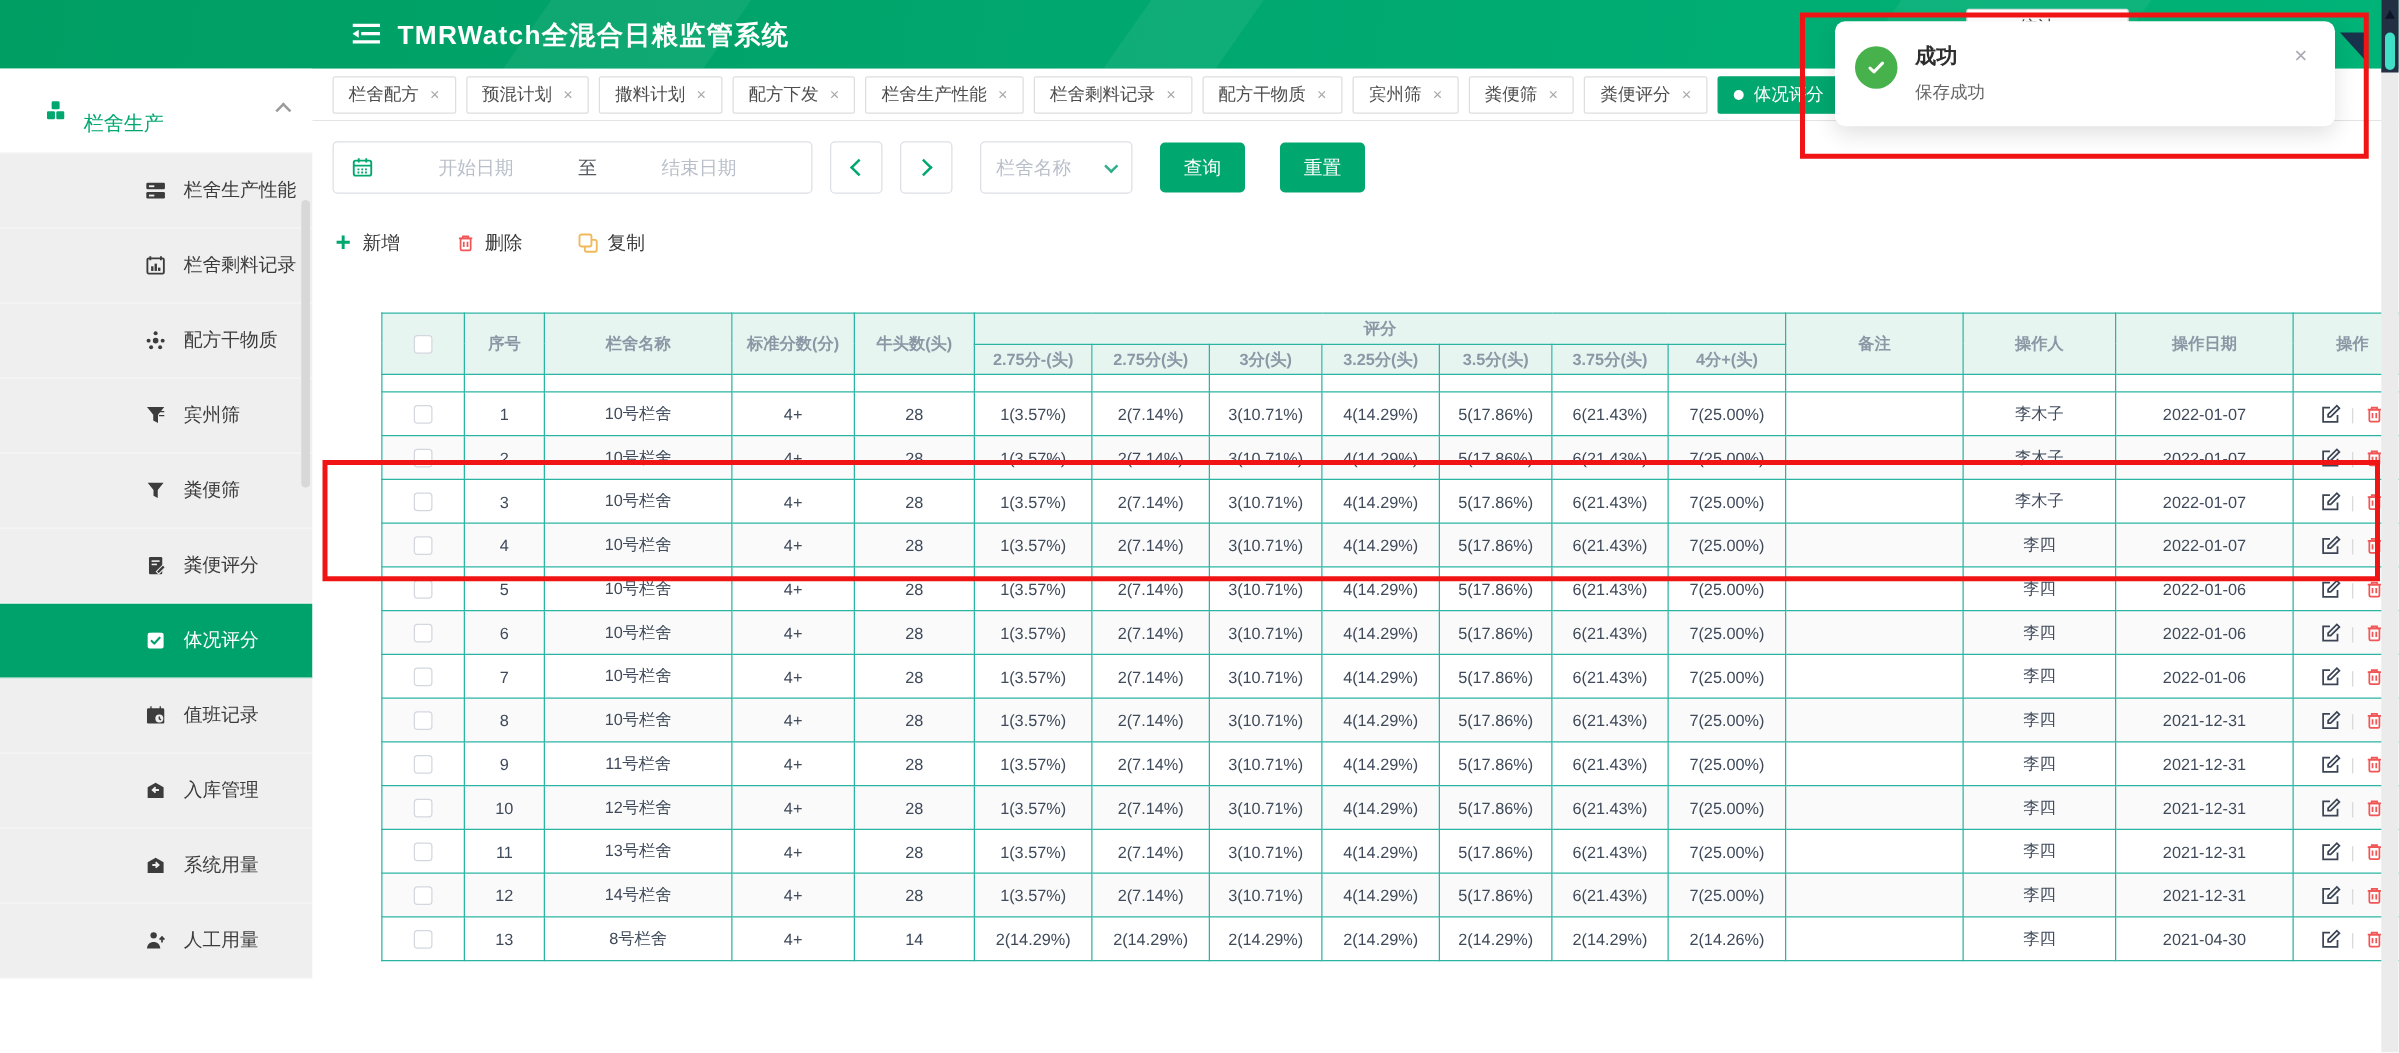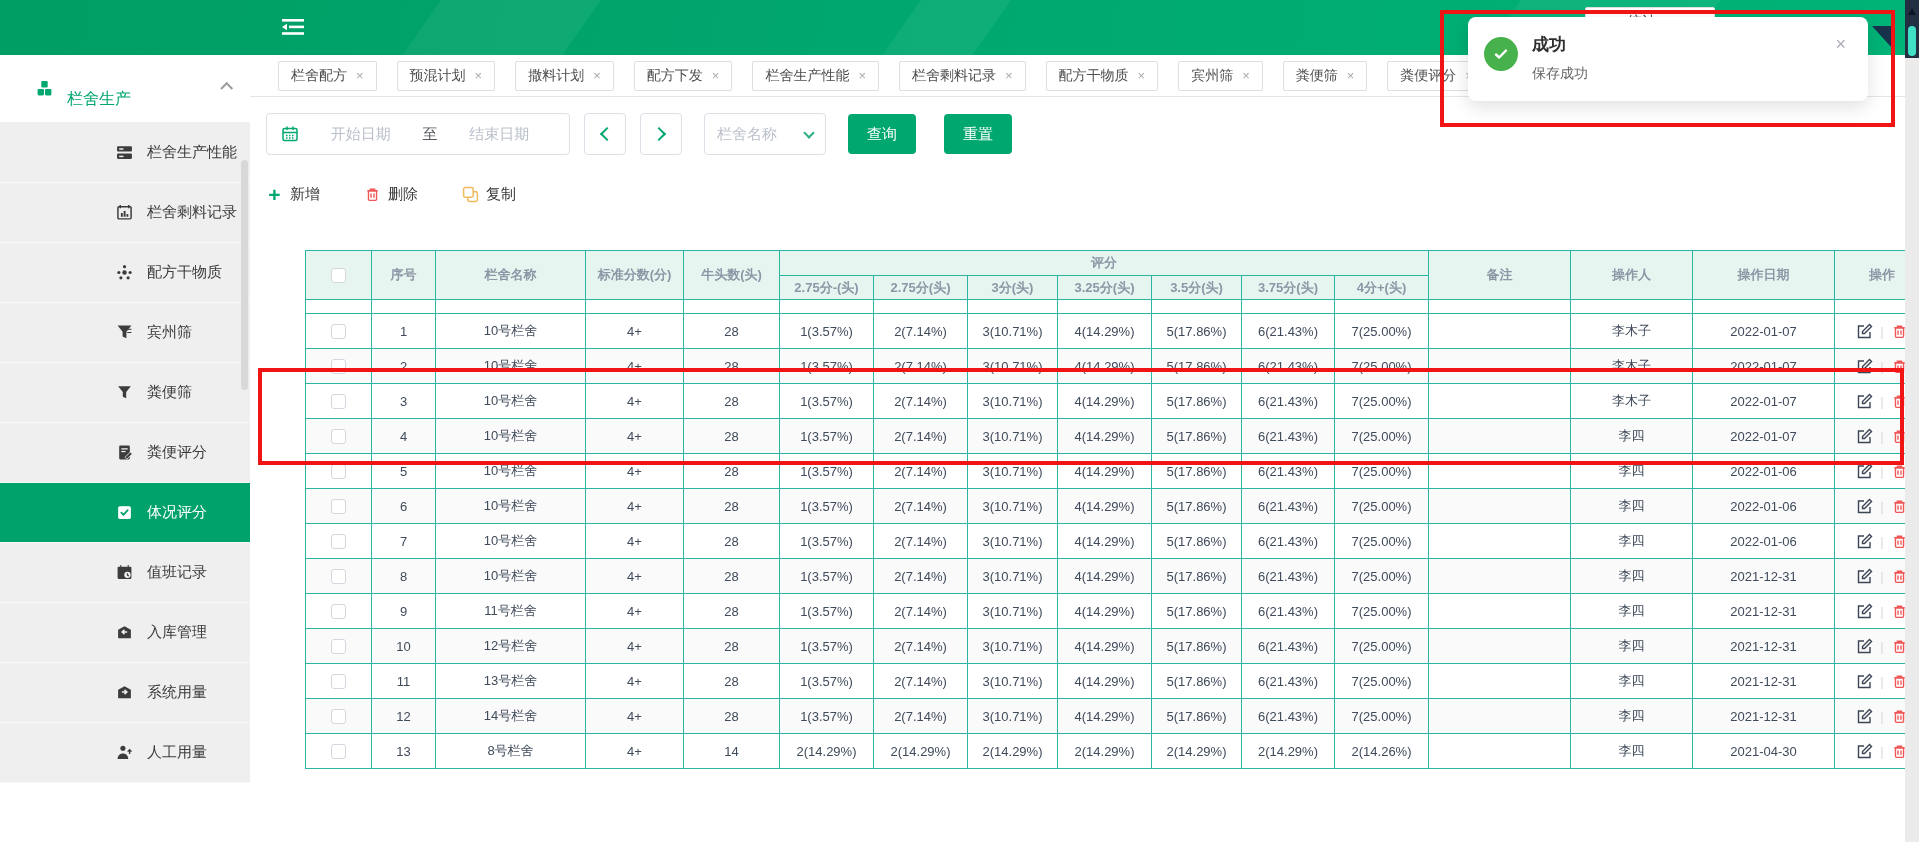--- a/index.html
+++ b/index.html
@@ -43,33 +43,33 @@
   .menu-section.green .mi-label,.menu-section.green .mi-icon{color:#00a76f;}
   .menu-sub.active{background:#00a26b;}
   .menu-sub.active .mi-label,.menu-sub.active .mi-icon{color:#fff;}
   .chev{position:absolute;right:22px;top:50%;width:9px;height:9px;margin-top:-2px;
     border-left:2px solid #9a9a9a;border-top:2px solid #9a9a9a;transform:rotate(45deg) translateY(-50%);}
   .sb-thumb{position:absolute;left:241px;top:105px;width:7px;height:230px;border-radius:4px;background:#d8d8d8;}
 
   
   .tabbar{position:absolute;left:250px;top:55px;width:1669px;height:42px;background:#fff;
     border-bottom:1px solid #e4e4e4;display:flex;align-items:center;padding-left:8px;}
-  .tab{height:30px;margin-left:20px;padding:0 12px;border:1px solid #dedede;background:#fff;border-radius:2px;
+  .tab{height:30px;margin-left:8px;padding:0 12px;border:1px solid #dedede;background:#fff;border-radius:2px;
     display:flex;align-items:center;font-size:14px;color:#4d4d4d;cursor:pointer;white-space:nowrap;flex:none;}
   .tab .tab-close{margin-left:9px;font-size:13px;color:#a9a9a9;line-height:1;}
   .tab.active{background:#00a76f;border-color:#00a76f;color:#fff;}
   .tab.active .tab-close{color:#eaf7f1;}
   .tab .dot{width:8px;height:8px;border-radius:50%;background:#fff;margin-right:8px;}
   .tab.partial{position:absolute;left:1565px;top:7px;width:130px;padding-left:42px;z-index:4;}
 
   
   .content{position:absolute;left:250px;top:97px;width:1655px;height:745px;background:#fff;}
 
   .filter-row{position:absolute;left:16px;top:16px;display:flex;align-items:center;}
-  .date-range{width:304px;height:42px;border:1px solid #dcdfe6;border-radius:4px;display:flex;
+  .date-range{width:384px;height:42px;border:1px solid #dcdfe6;border-radius:4px;display:flex;
     align-items:center;padding:0 14px;color:#b9bfc9;font-size:15px;}
   .date-range .ph{flex:1;text-align:center;color:#b9bfc9;}
   .date-range .sep{color:#55595f;margin:0 6px;flex:none;}
   .cal-icon{width:18px;height:18px;color:#00a76f;flex:none;margin-right:6px;}
   .cal-icon svg{width:18px;height:18px;display:block;}
   .pager-btn{width:42px;height:42px;border:1px solid #dcdfe6;border-radius:4px;margin-left:14px;
     display:flex;align-items:center;justify-content:center;cursor:pointer;background:#fff;}
   .chv{width:10px;height:10px;border-left:2px solid #00a76f;border-bottom:2px solid #00a76f;}
   .chv.left{transform:rotate(45deg);margin-left:4px;}
   .chv.right{transform:rotate(-135deg);margin-right:4px;}
@@ -129,20 +129,21 @@
   <div class="streak" style="left:900px;top:-20px;width:90px;height:100px;"></div>
   <div class="streak" style="left:1500px;top:-20px;width:200px;height:100px;"></div>
   <div class="hamburger">
     <svg viewBox="0 0 22 20" fill="#fff">
       <rect x="0" y="2" width="22" height="2.6"></rect>
       <rect x="7" y="8.6" width="15" height="2.6"></rect>
       <path d="M0 10 L5 6.8 L5 13.2 Z"></path>
       <rect x="0" y="15.2" width="22" height="2.6"></rect>
     </svg>
   </div>
+  <div class="app-title">TMRWatch全混合日粮监管系统</div>
   <div class="corner-widget"></div>
 </div>
 
 <div class="sidebar">
   <div>
       <div class="menu-section green">
         <span class="mi-icon">
           <svg viewBox="0 0 16 16" fill="currentColor">
             <rect x="5" y="1" width="6" height="6" rx="1"></rect>
             <rect x="1.5" y="8.5" width="6" height="6" rx="1"></rect>

